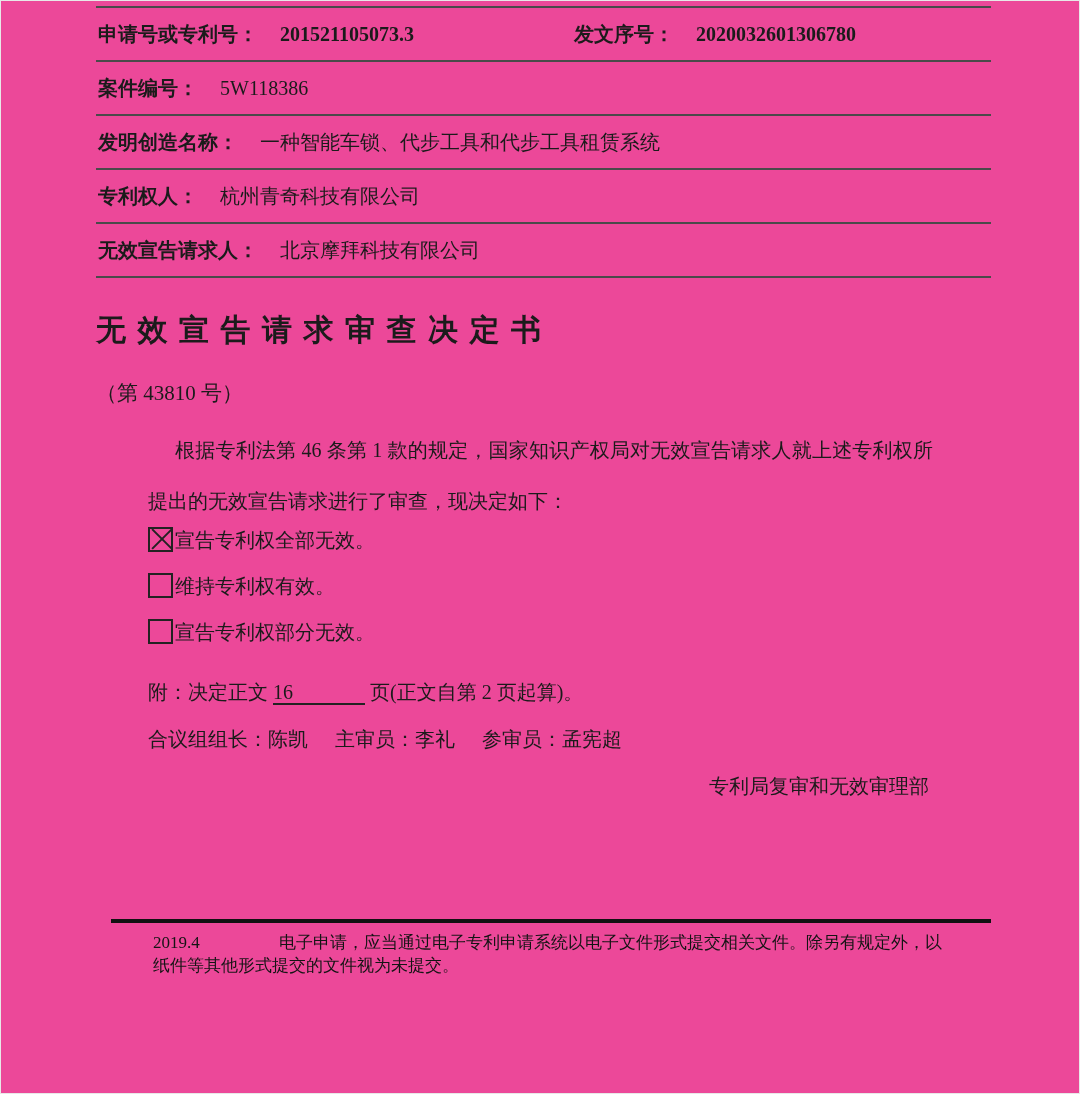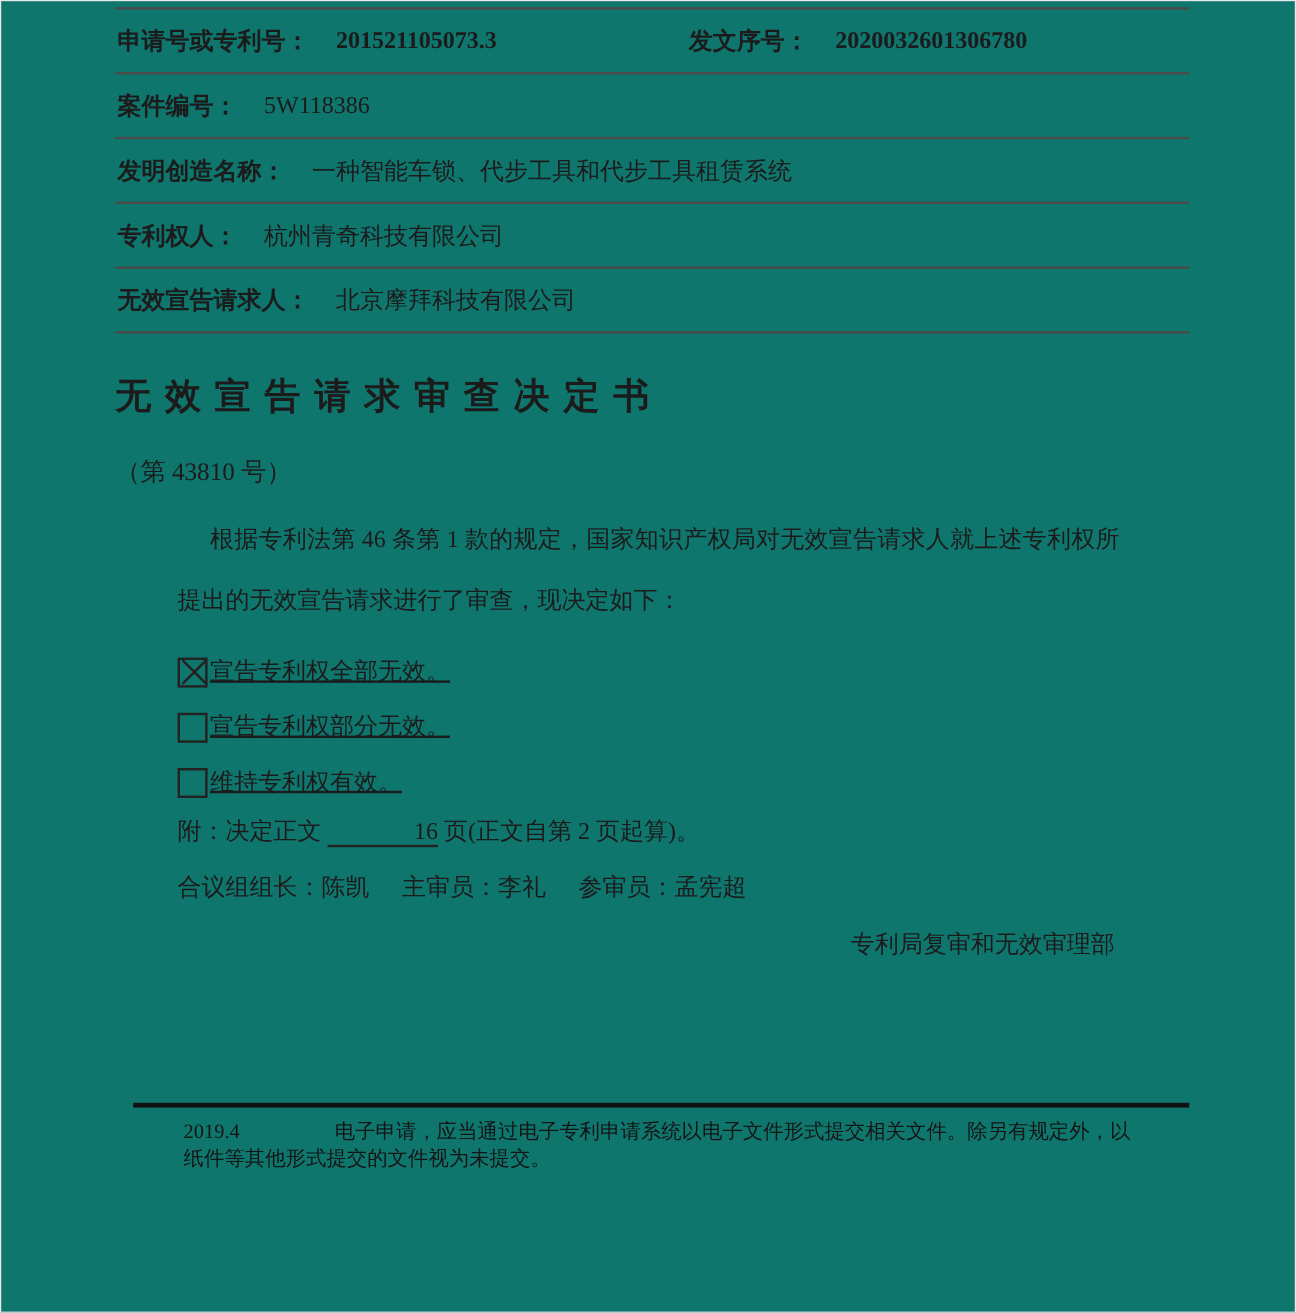--- a/index.html
+++ b/index.html
@@ -1,19 +1,19 @@
 <!DOCTYPE html>
 <html><head>
 <meta charset="utf-8">
 <style>
   html,body{margin:0;padding:0;background:#ffffff;}
   .page{
     position:relative;
     width:1080px;height:1094px;
-    background:#0f766e;
+    background:#ec4899;
     font-family:"Liberation Serif","DejaVu Serif",serif;
     color:#1b1b1b;
     overflow:hidden;
     box-sizing:border-box;
     border:1px solid #e8e8e8;
   }
   .content{
     position:absolute;
     left:95px;top:5px;
     width:895px;
@@ -57,24 +57,23 @@
   .doc-body{
     margin:18px 58px 0 52px;
     font-size:20px;
     line-height:2.55;
     text-align:justify;
   }
   .doc-body p{margin:0;text-indent:27px;}
   .options{margin-left:52px;}
   .option-row{
     display:flex;
-    align-items:flex-end;
+    align-items:flex-start;
     height:46px;
     font-size:20px;
-    text-decoration:underline;
   }
   .checkbox{
     position:relative;
     display:inline-block;
     width:21px;height:21px;
     border:2px solid #222222;
     box-sizing:content-box;
     margin-right:2px;
     flex:0 0 auto;
   }
@@ -89,21 +88,21 @@
   .checkbox.checked::before{transform:rotate(45deg);}
   .checkbox.checked::after{transform:rotate(-45deg);}
   .attach-line{
     margin-left:52px;
     margin-top:14px;
     font-size:20px;
   }
   .pages-underline{
     display:inline-block;
     min-width:92px;
-    text-align:right;
+    text-align:left;
     border-bottom:2px solid #222222;
     line-height:1.1;
   }
   .panel-line{
     margin-left:52px;
     margin-top:20px;
     font-size:20px;
   }
   .panel-line span{margin-right:22px;}
   .dept-line{
@@ -174,25 +173,25 @@
       <p>根据专利法第 46 条第 1 款的规定，国家知识产权局对无效宣告请求人就上述专利权所提出的无效宣告请求进行了审查，现决定如下：</p>
     </div>
 
     <div class="options">
       <div class="option-row">
         <span class="checkbox checked"></span>
         <span>宣告专利权全部无效。</span>
       </div>
       <div class="option-row">
         <span class="checkbox"></span>
-        <span>宣告专利权部分无效。</span>
+        <span>维持专利权有效。</span>
       </div>
       <div class="option-row">
         <span class="checkbox"></span>
-        <span>维持专利权有效。</span>
+        <span>宣告专利权部分无效。</span>
       </div>
     </div>
 
 
     <div class="attach-line">
       <span>附：决定正文</span>
       <span class="pages-underline">16</span>
       <span>页(正文自第 2 页起算)。</span>
     </div>
 

